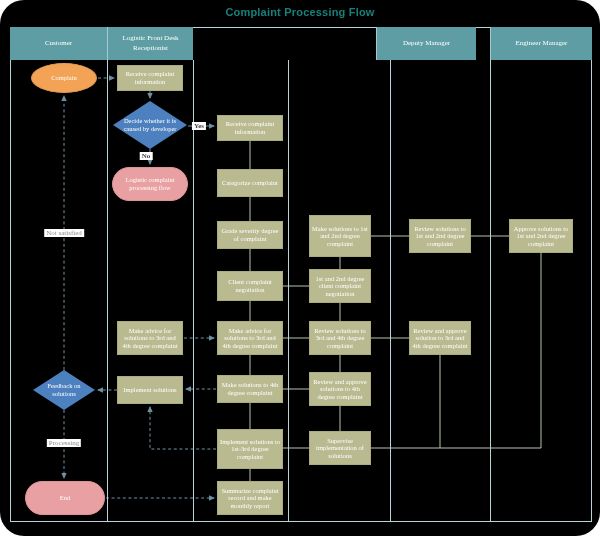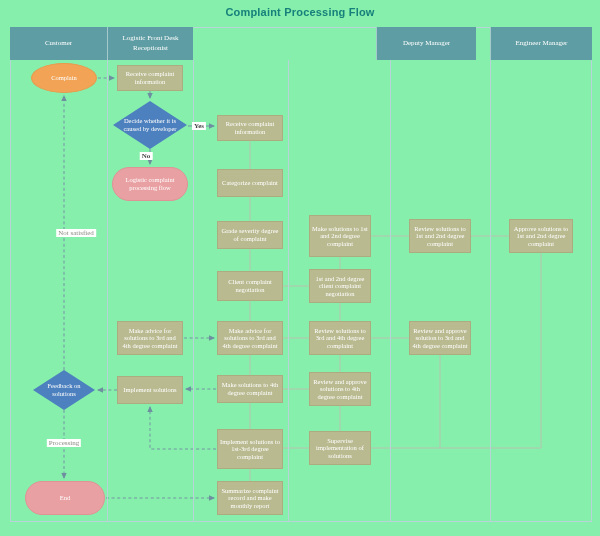--- a/index.html
+++ b/index.html
@@ -1,17 +1,17 @@
 <!DOCTYPE html>
 <html><head>
 <meta charset="utf-8">
 <style>
   html,body{margin:0;padding:0;background:#fff;}
-  #diagram{position:relative;width:600px;height:536px;background:#86efac;overflow:hidden;
-           font-family:"Liberation Serif",serif;}
+  #diagram{position:relative;width:600px;height:536px;background:#000000;overflow:hidden;
+           font-family:"Liberation Serif",serif;border-radius:24px;}
   .page-title{position:absolute;left:0;top:6px;width:600px;text-align:center;
               font:bold 11px "Liberation Sans",sans-serif;color:#17807b;letter-spacing:.2px;}
   .frame{position:absolute;border:1px solid #b9d4d8;box-sizing:border-box;}
   #edges{position:absolute;left:0;top:0;}
   .lane-head{position:absolute;background:#5e9da3;color:#fff;display:flex;align-items:center;
              justify-content:center;text-align:center;font:7px/1.35 "Liberation Serif",serif;
              box-sizing:border-box;padding:0 8px;}
   .lane-border{position:absolute;width:1px;background:#b9d4d8;}
   .node{position:absolute;display:flex;align-items:center;justify-content:center;
         text-align:center;color:#fff;font:6.5px/1.18 "Liberation Serif",serif;
@@ -89,15 +89,15 @@
     <div class="node process" style="left: 309px; top: 321px; width: 62px; height: 34px;">Review solutions to 3rd and 4th degree complaint</div>
     <div class="node process" style="left: 309px; top: 372px; width: 62px; height: 34px;">Review and approve solutions to 4th degree complaint</div>
     <div class="node process" style="left: 309px; top: 431px; width: 62px; height: 34px;">Supervise implementation of solutions</div>
     <div class="node process" style="left: 409px; top: 219px; width: 62px; height: 34px;">Review solutions to 1st and 2nd degree complaint</div>
     <div class="node process" style="left: 409px; top: 321px; width: 62px; height: 34px;">Review and approve solution to 3rd and 4th degree complaint</div>
     <div class="node process" style="left: 509px; top: 219px; width: 64px; height: 34px;">Approve solutions to 1st and 2nd degree complaint</div>
     <div class="node decision" style="left: 33px; top: 370px; width: 62px; height: 40px; clip-path: polygon(50% 0px, 100% 50%, 50% 100%, 0px 50%);">Feedback on solutions</div>
     <div class="node terminator" style="left: 25px; top: 481px; width: 80px; height: 34px;">End</div>
     <div class="edge-label tone-dark" style="left: 199px; top: 126px;">Yes</div>
     <div class="edge-label tone-dark" style="left: 146px; top: 156px;">No</div>
-    <div class="edge-label tone-gray" style="left: 76px; top: 233px; font-family: Liberation Serif, serif;">Not satisfied</div>
+    <div class="edge-label tone-gray" style="left: 64px; top: 233px; font-family: Liberation Serif, serif;">Not satisfied</div>
     <div class="edge-label tone-gray" style="left: 64px; top: 443px;">Processing</div>
   </div>
 
 </body></html>

